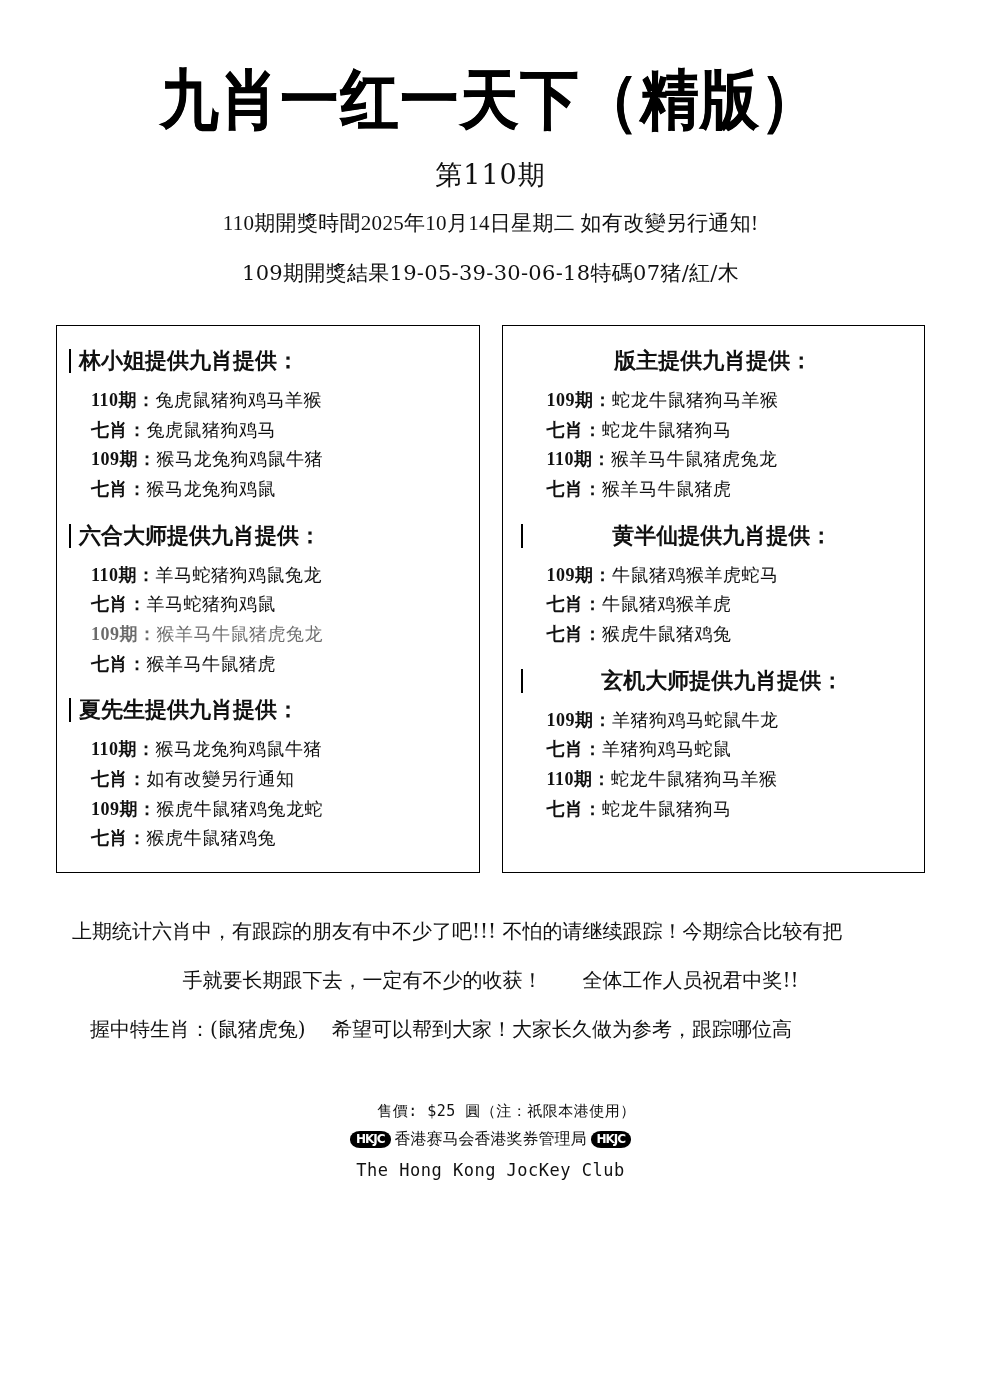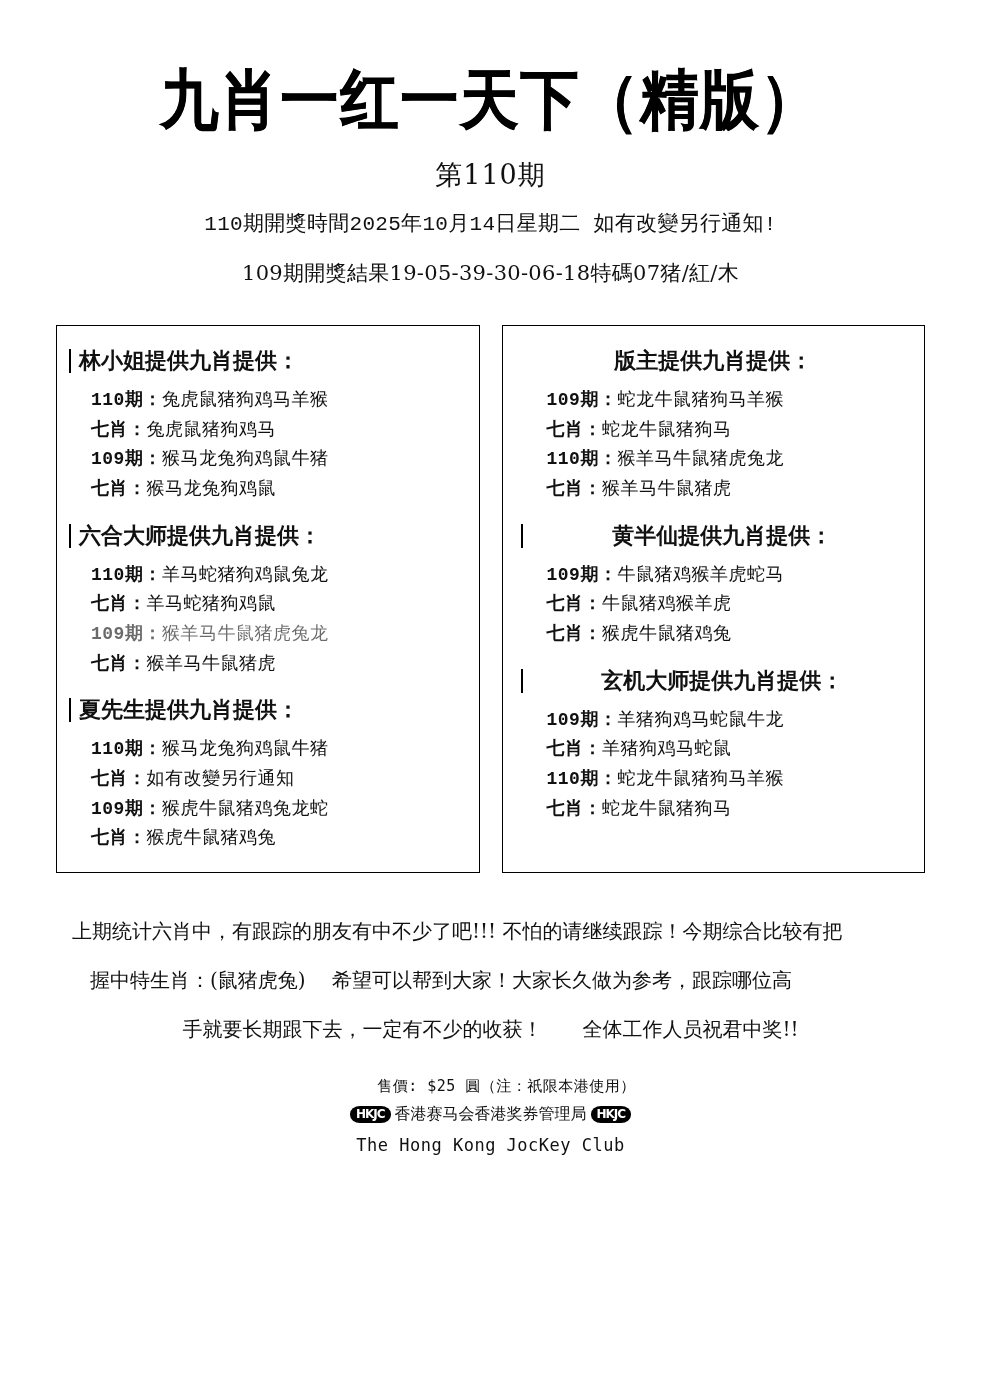--- a/index.html
+++ b/index.html
@@ -36,21 +36,21 @@
   }
   .title-issue {
     text-align: center;
     font-family: "DejaVu Serif", serif;
     font-size: 27px;
     margin-top: 26px;
     letter-spacing: 1px;
   }
   .sub-line {
     text-align: center;
-    font-family: Liberation Mono, monospace;
+    font-family: Liberation Serif, serif;
     font-size: 21px;
     margin-top: 16px;
     letter-spacing: 0.3px;
   }
   .sub-line2 {
     text-align: center;
     font-family: "DejaVu Serif", serif;
     font-size: 21px;
     margin-top: 22px;
     letter-spacing: 0.3px;
@@ -104,21 +104,21 @@
     bottom: 3px;
     width: 2px;
     background: #000;
   }
   .col-right .block:first-child .block-title {
     text-align: center;
     padding-left: 0;
   }
   .col-right .block:first-child .block-title::before { display: none; }
   .row {
-    font-family: Liberation Mono, monospace;
+    font-family: Liberation Serif, serif;
     font-size: 18px;
     line-height: 1.65;
     padding-left: 24px;
     white-space: nowrap;
     letter-spacing: 0.5px;
   }
   .row .lbl { font-weight: bold; }
   .col-right .row { padding-left: 34px; }
   .faded {
     opacity: 0.72;
@@ -133,21 +133,21 @@
     text-align: justify;
   }
   .paragraph .ln { display: block; }
   .paragraph .l2 { text-indent: 18px; }
   .paragraph .l3 { text-align: center; }
   
   .price {
     text-align: center;
     font-family: "DejaVu Sans Mono", monospace;
     font-size: 15px;
-    margin-top: 23px;
+    margin-top: 48px;
     letter-spacing: 0.5px;
     padding-left: 32px;
   }
   .org {
     text-align: center;
     margin-top: 8px;
     font-family: "DejaVu Sans", sans-serif;
     font-size: 16px;
     display: flex;
     align-items: center;
@@ -239,22 +239,22 @@
         <div class="row"><span class="lbl">110期：</span><span>蛇龙牛鼠猪狗马羊猴</span></div>
         <div class="row"><span class="lbl">七肖：</span><span>蛇龙牛鼠猪狗马</span></div>
       </div>
 
     </div>
 
   </div>
 
   <div class="paragraph">
     <span class="ln l1">上期统计六肖中，有跟踪的朋友有中不少了吧!!! 不怕的请继续跟踪！今期综合比较有把</span>
+    <span class="ln l3">手就要长期跟下去，一定有不少的收获！　　全体工作人员祝君中奖!!</span>
     <span class="ln l2">握中特生肖：(鼠猪虎兔)　 希望可以帮到大家！大家长久做为参考，跟踪哪位高</span>
-    <span class="ln l3">手就要长期跟下去，一定有不少的收获！　　全体工作人员祝君中奖!!</span>
   </div>
 
   <div class="price">售價: $25 圓（注：祇限本港使用）</div>
 
   <div class="org">
     <span class="logo-badge">HKJC</span>
     <span class="org-name">香港赛马会香港奖券管理局</span>
     <span class="logo-badge">HKJC</span>
   </div>
 

